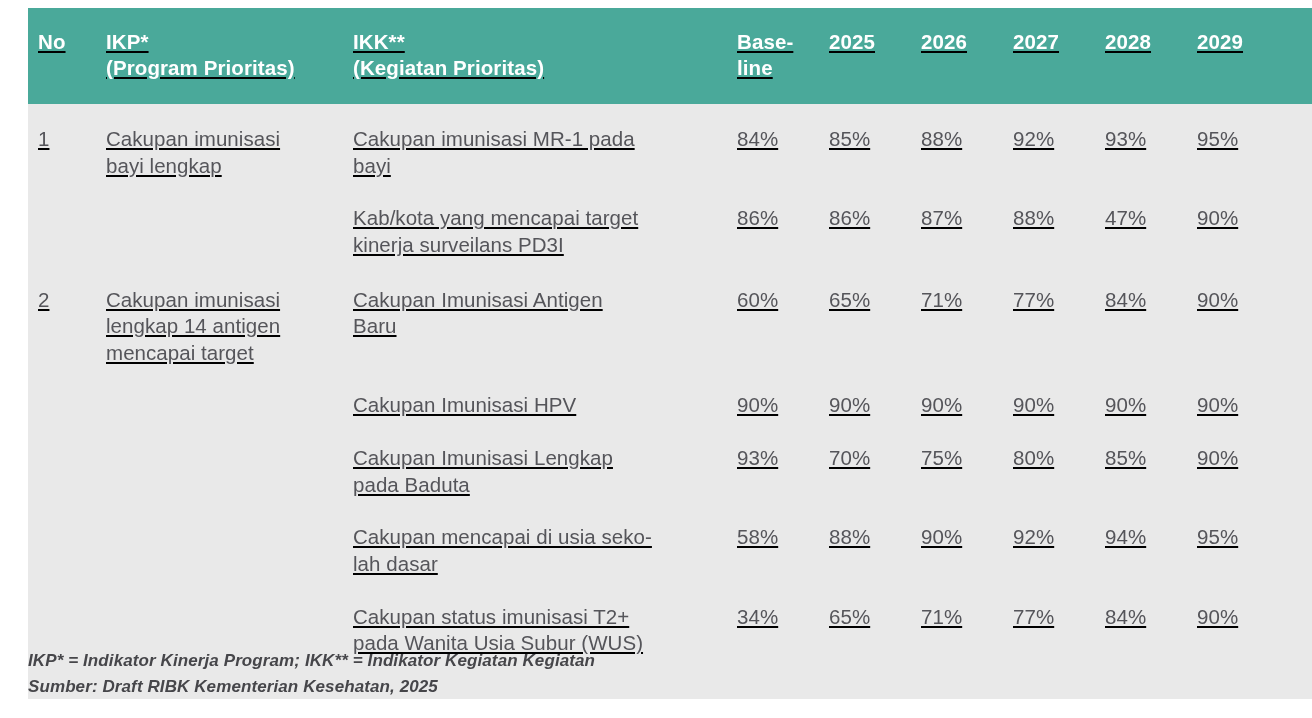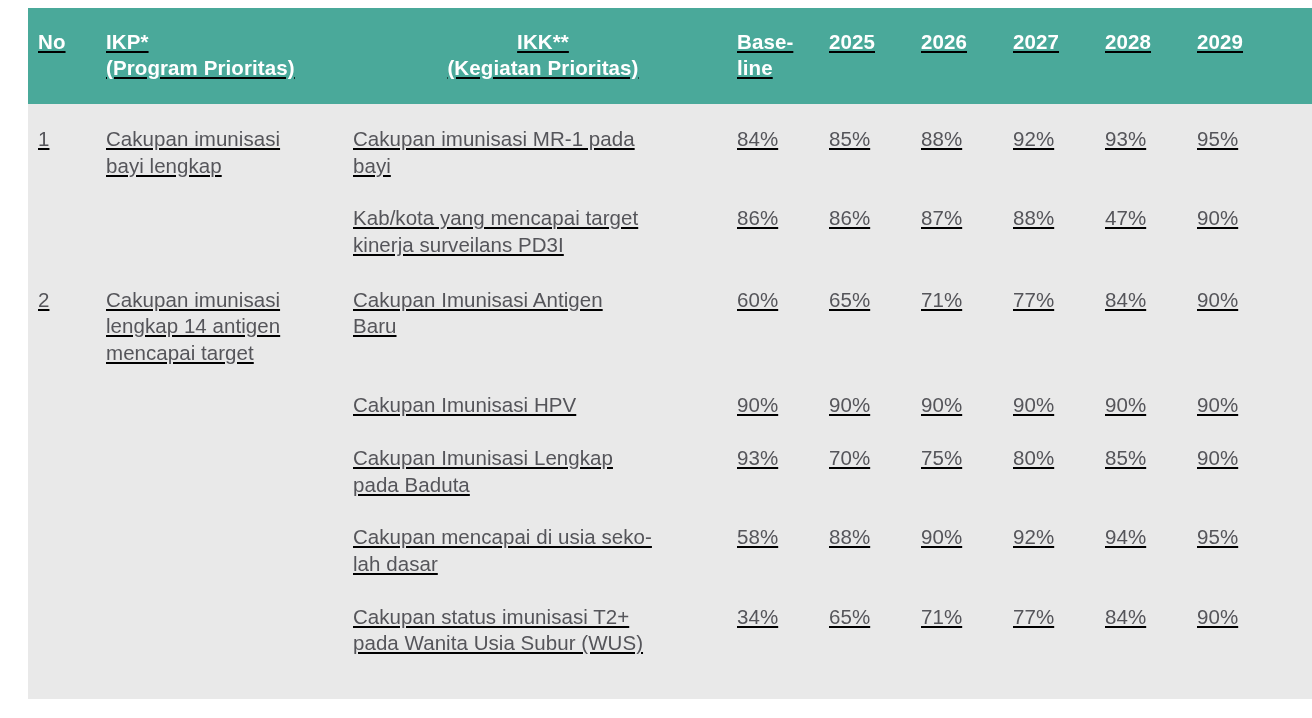--- a/index.html
+++ b/index.html
@@ -41,21 +41,21 @@
     vertical-align: top;
     padding: 0;
     line-height: 1.26;
     letter-spacing: 0.1px;
   }
   thead th .hcell { padding: 21px 0 0 0; }
   thead tr { height: 96px; }
 
   th.col-no    { width: 68px;  padding-left: 10px !important; }
   th.col-ikp   { width: 247px; }
-  th.col-ikk   { width: 380px; text-align: center; }
+  th.col-ikk   { width: 380px; }
   th.col-val   { width: 92px;  }
   th.col-val .hcell { padding-left: 4px; }
   th.col-base  { width: 92px;  }
   th.col-base .hcell { padding-left: 4px; }
   th.col-pad   { width: 85px;  }
 
   
   tbody { background: #e9e9e9; }
   tbody tr { background: #e9e9e9; }
 
@@ -272,13 +272,15 @@
         <td class="c-val">84%</td>
         <td class="c-val">90%</td>
         <td></td>
       </tr>
 
     </tbody>
   </table>
 </div>
 
 <div class="footnotes">
+  <div class="fn">IKP* = Indikator Kinerja Program; IKK** = Indikator Kegiatan Kegiatan</div>
+  <div class="fn">Sumber: Draft RIBK Kementerian Kesehatan, 2025</div>
 </div>
 
 </body></html>

